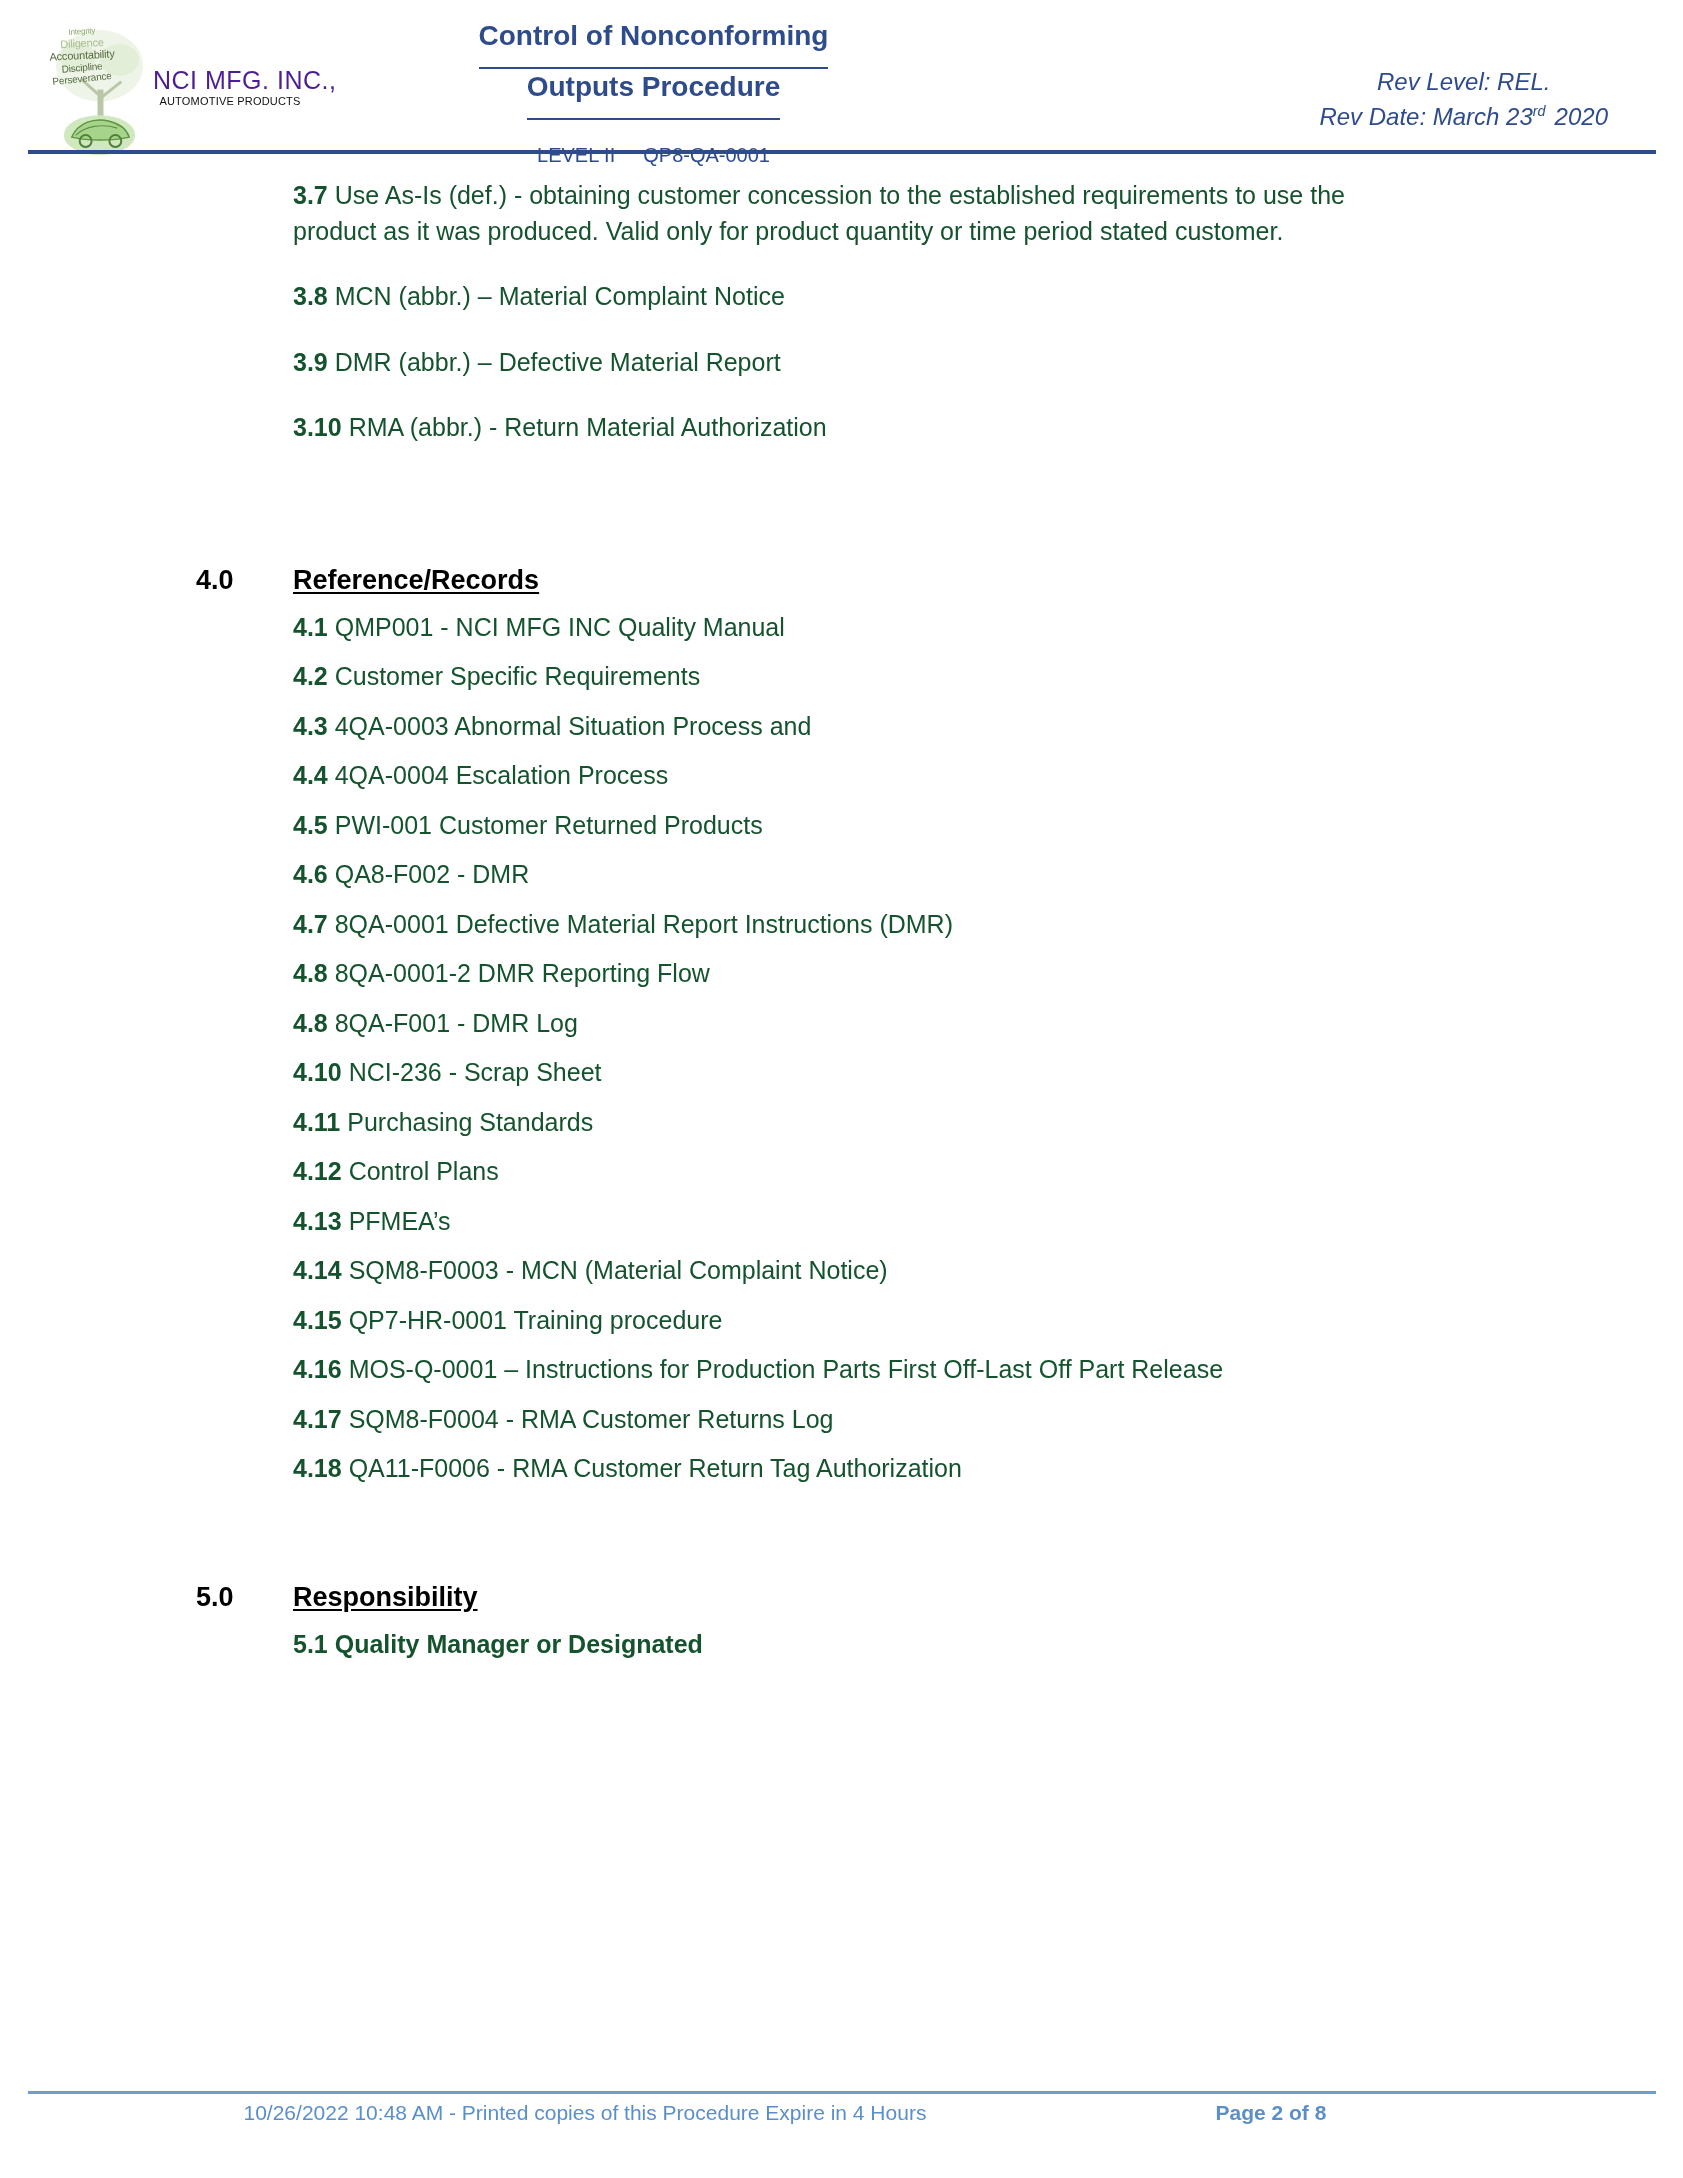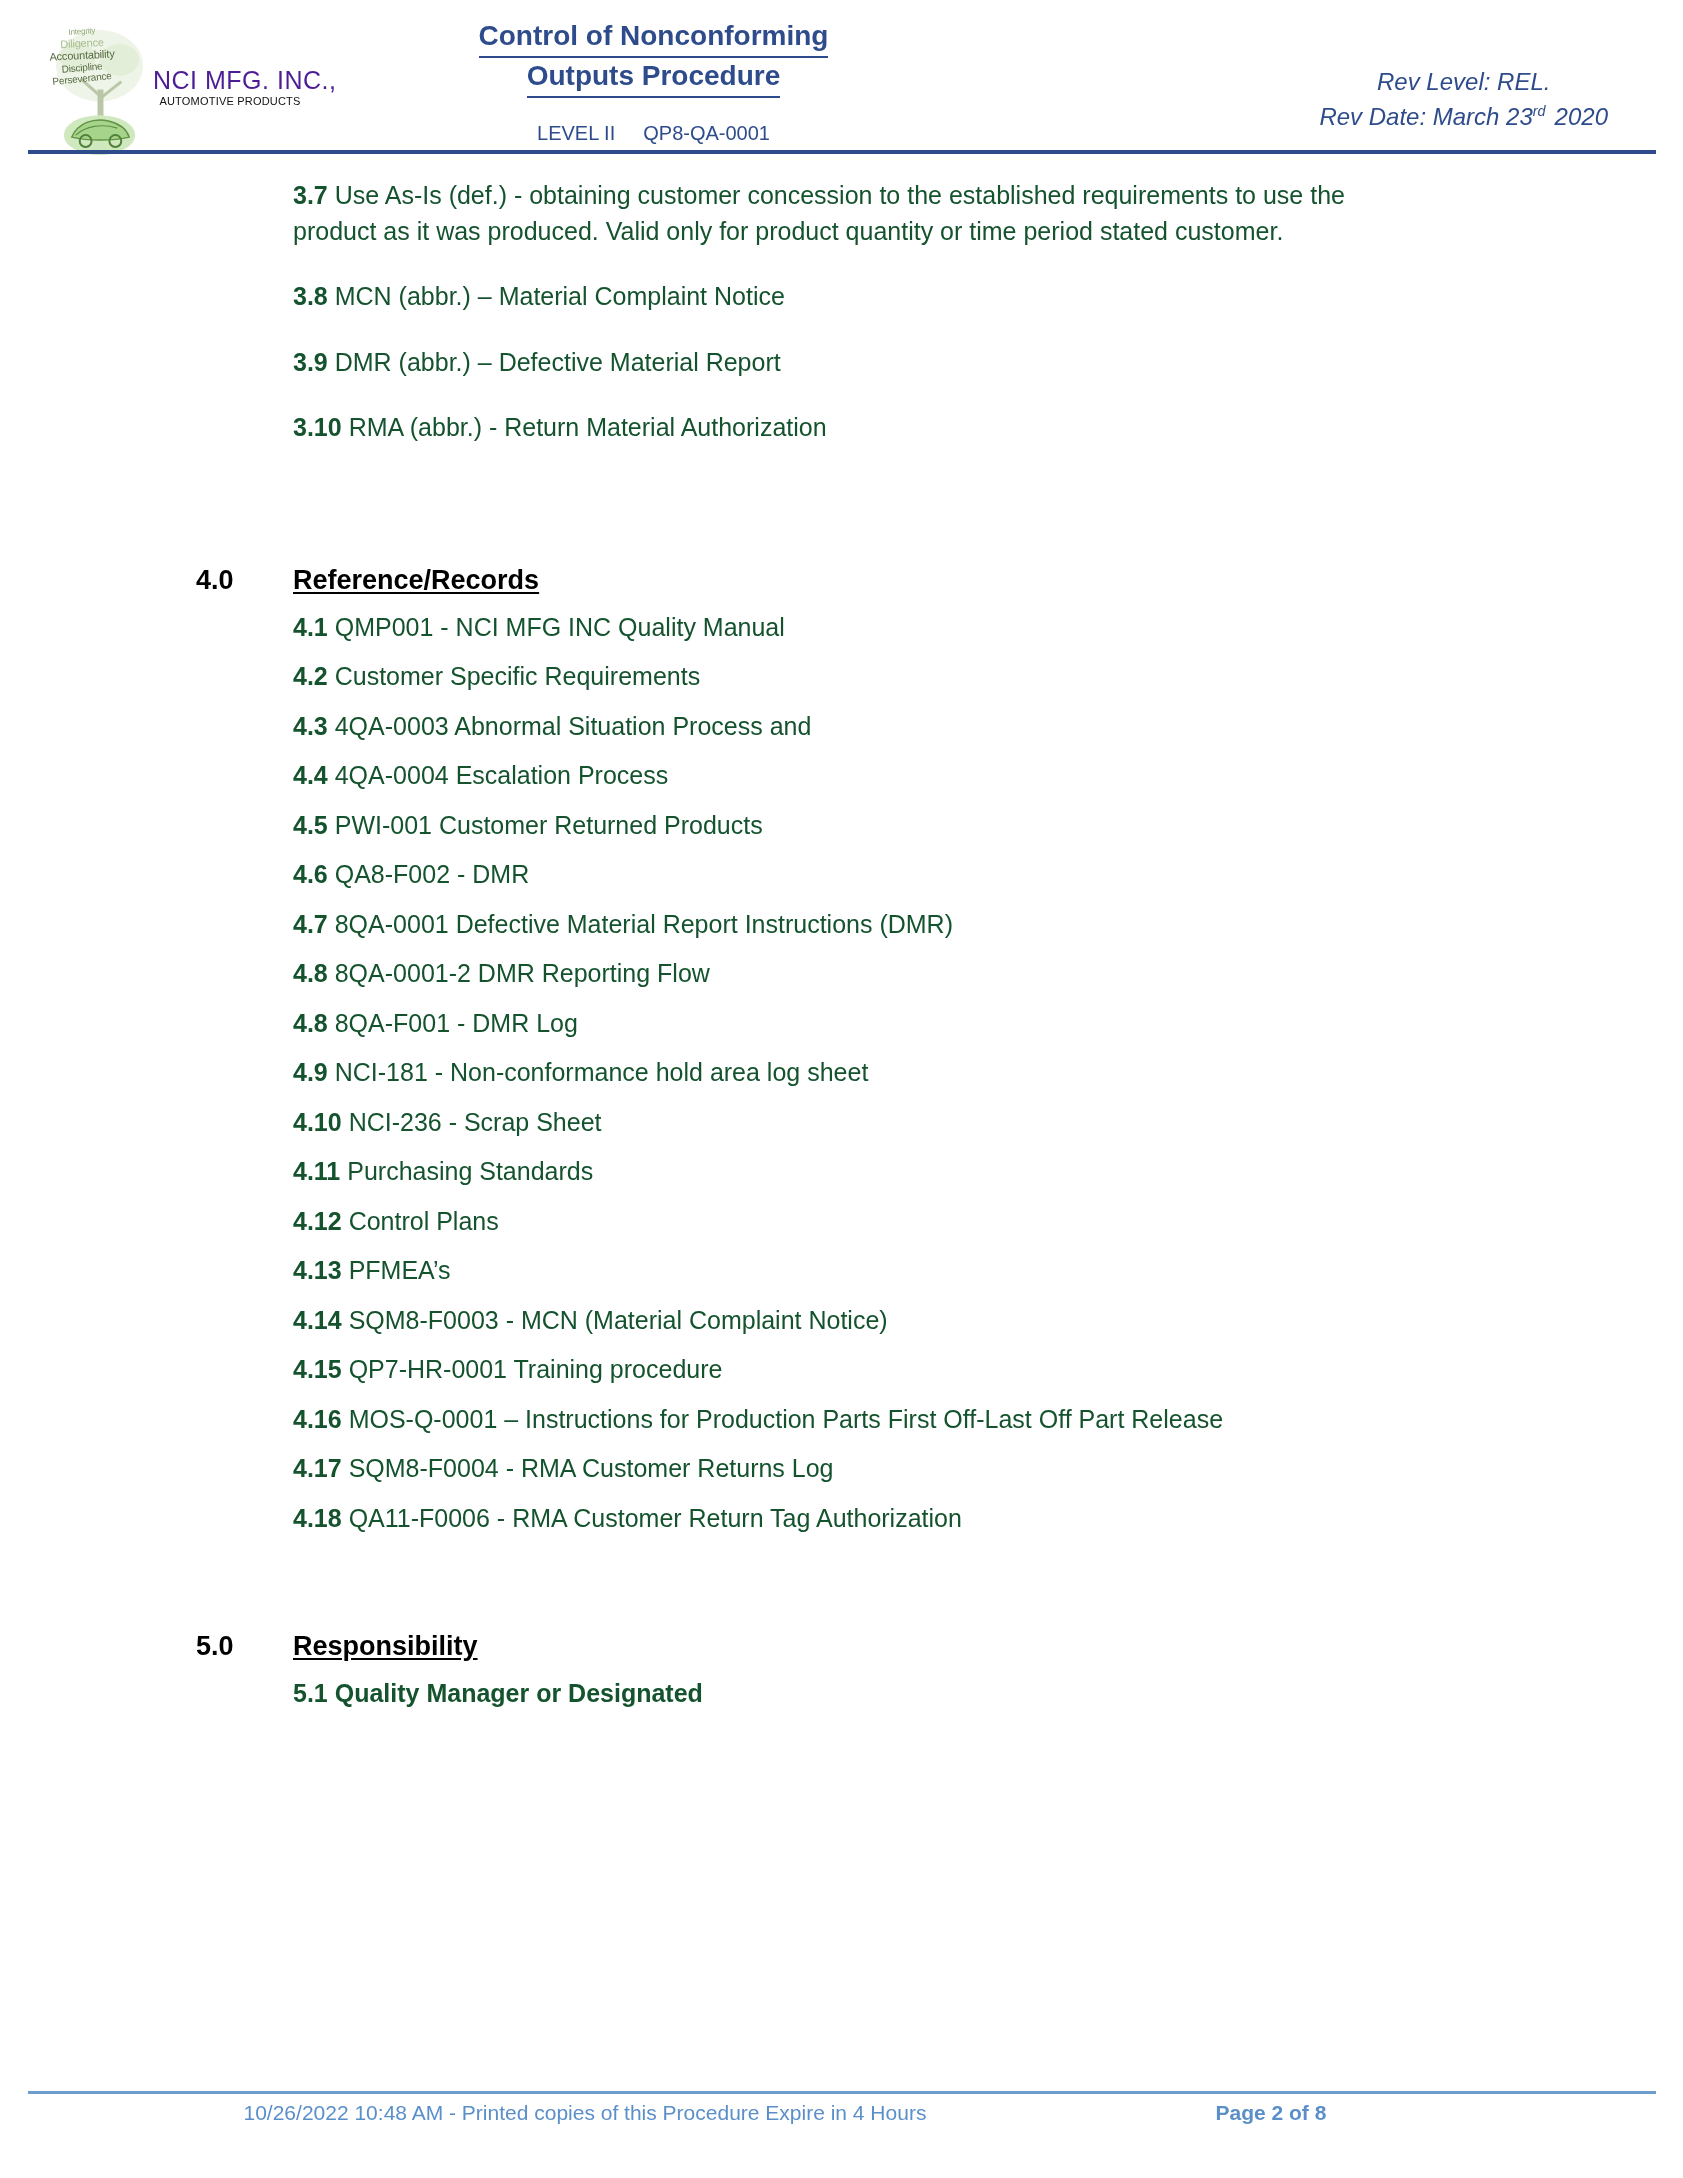--- a/index.html
+++ b/index.html
@@ -99,21 +99,21 @@
   }
   .doc-title {
     color: #2E4C8B;
     font-size: 28px;
     font-weight: bold;
     line-height: 1.32;
   }
   .doc-title .tline {
     display: inline-block;
     border-bottom: 2.5px solid #2E4C8B;
-    padding-bottom: 1px;
+    padding-bottom: 12px;
   }
   .doc-level {
     margin-top: 24px;
     color: #2E4C8B;
     font-size: 20px;
     font-weight: 400;
     white-space: nowrap;
   }
   .doc-level .gap { display:inline-block; width: 28px; }
 
@@ -334,24 +334,20 @@
     </p>
     <p class="para ind-1 item">
       <span class="num">4.8</span>
       <span>8QA-0001-2 DMR Reporting Flow</span>
     </p>
     <p class="para ind-1 item">
       <span class="num">4.8</span>
       <span>8QA-F001 - DMR Log</span>
     </p>
     <p class="para ind-1 item">
-      <span class="num">4.9</span>
-      <span>NCI-181 - Non-conformance hold area log sheet</span>
-    </p>
-    <p class="para ind-1 item">
       <span class="num">4.10</span>
       <span>NCI-236 - Scrap Sheet</span>
     </p>
     <p class="para ind-1 item">
       <span class="num">4.11</span>
       <span>Purchasing Standards</span>
     </p>
     <p class="para ind-1 item">
       <span class="num">4.12</span>
       <span>Control Plans</span>

